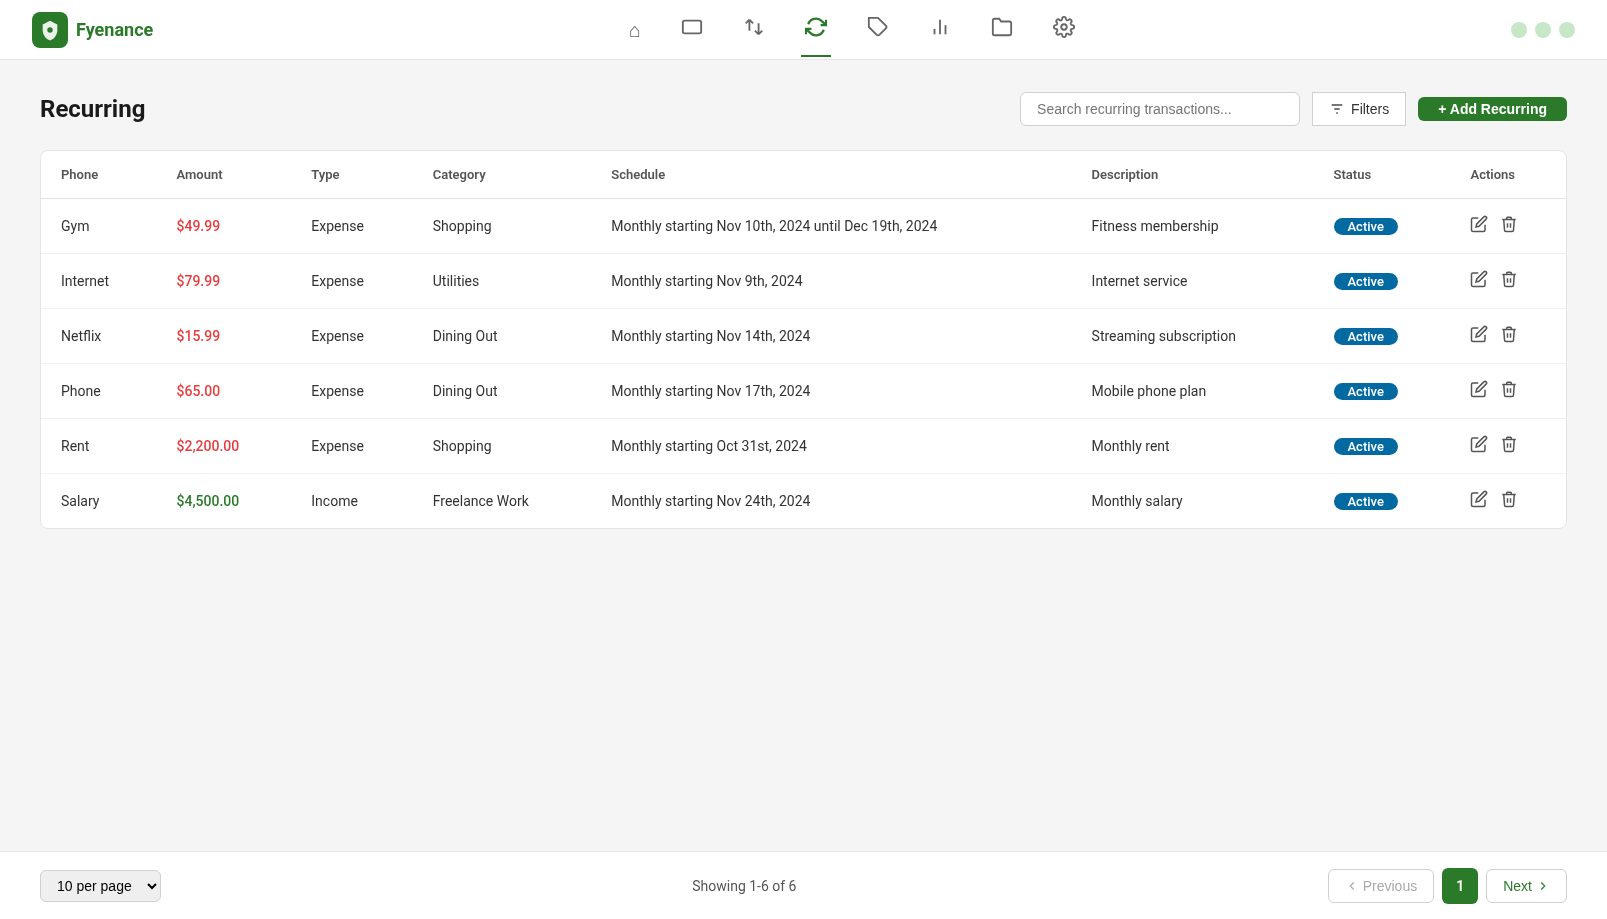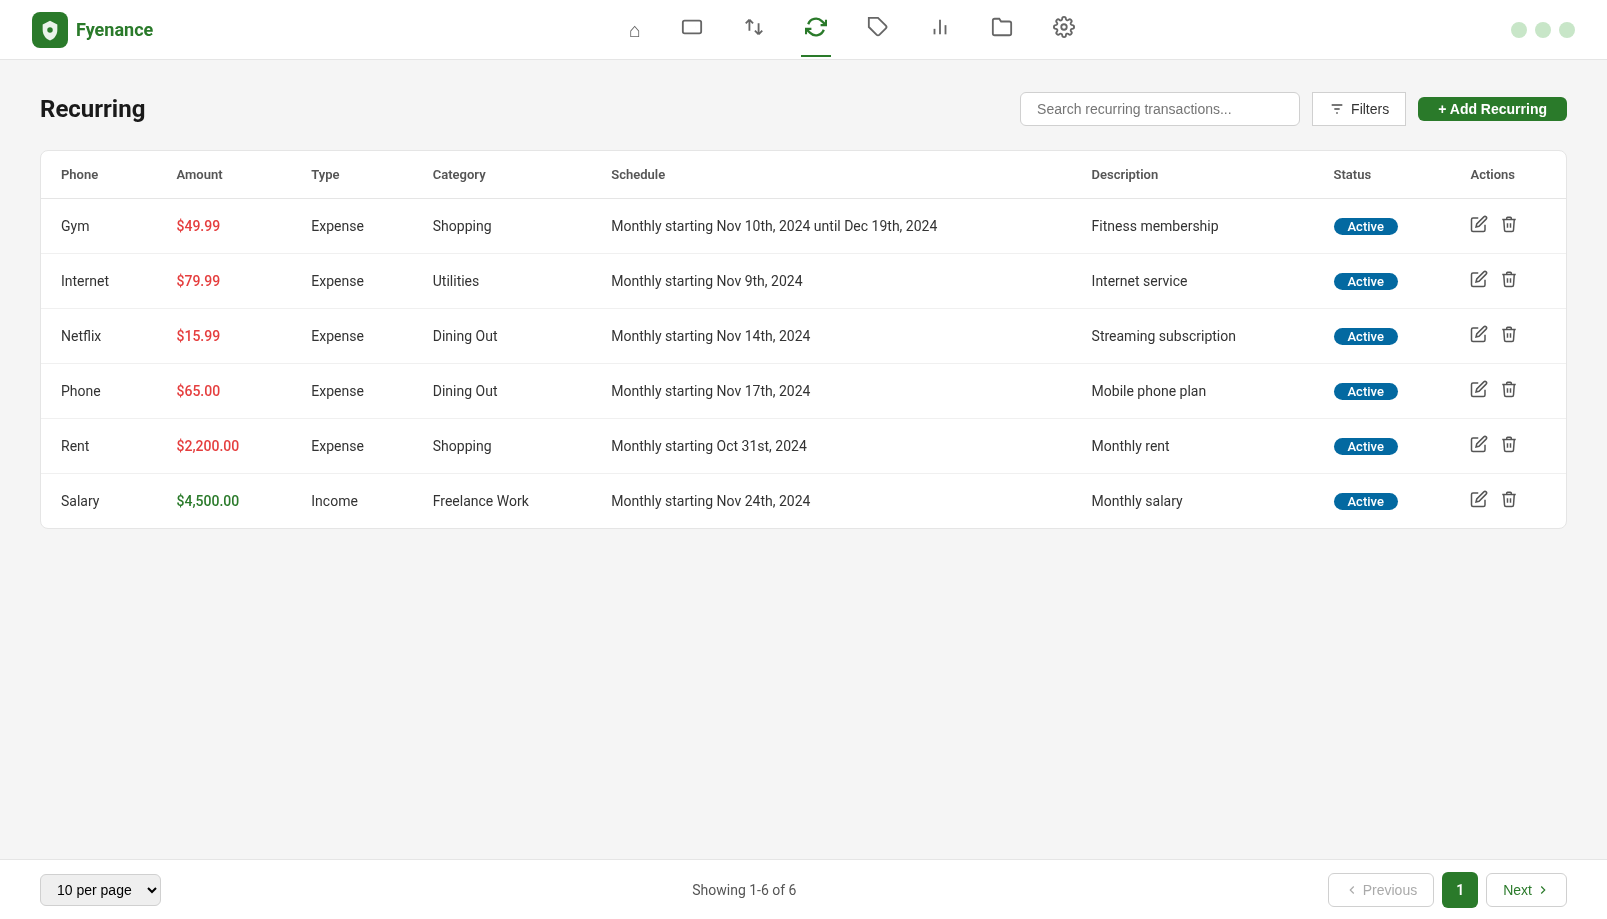--- a/index.html
+++ b/index.html
@@ -189,21 +189,21 @@
       position: fixed;
       bottom: 0;
       left: 0;
       right: 0;
       background: #fff;
       border-top: 1px solid #e5e5e5;
       display: flex;
       align-items: center;
       justify-content: space-between;
       padding: 16px 40px;
-      height: 60px;
+      height: 68px;
       gap: 46px;
     }
     .per-page-select {
       padding: 6px 12px;
       border: 1px solid #d0d0d0;
       border-radius: 6px;
       font-size: 14px;
       cursor: pointer;
     }
     .showing-text {

